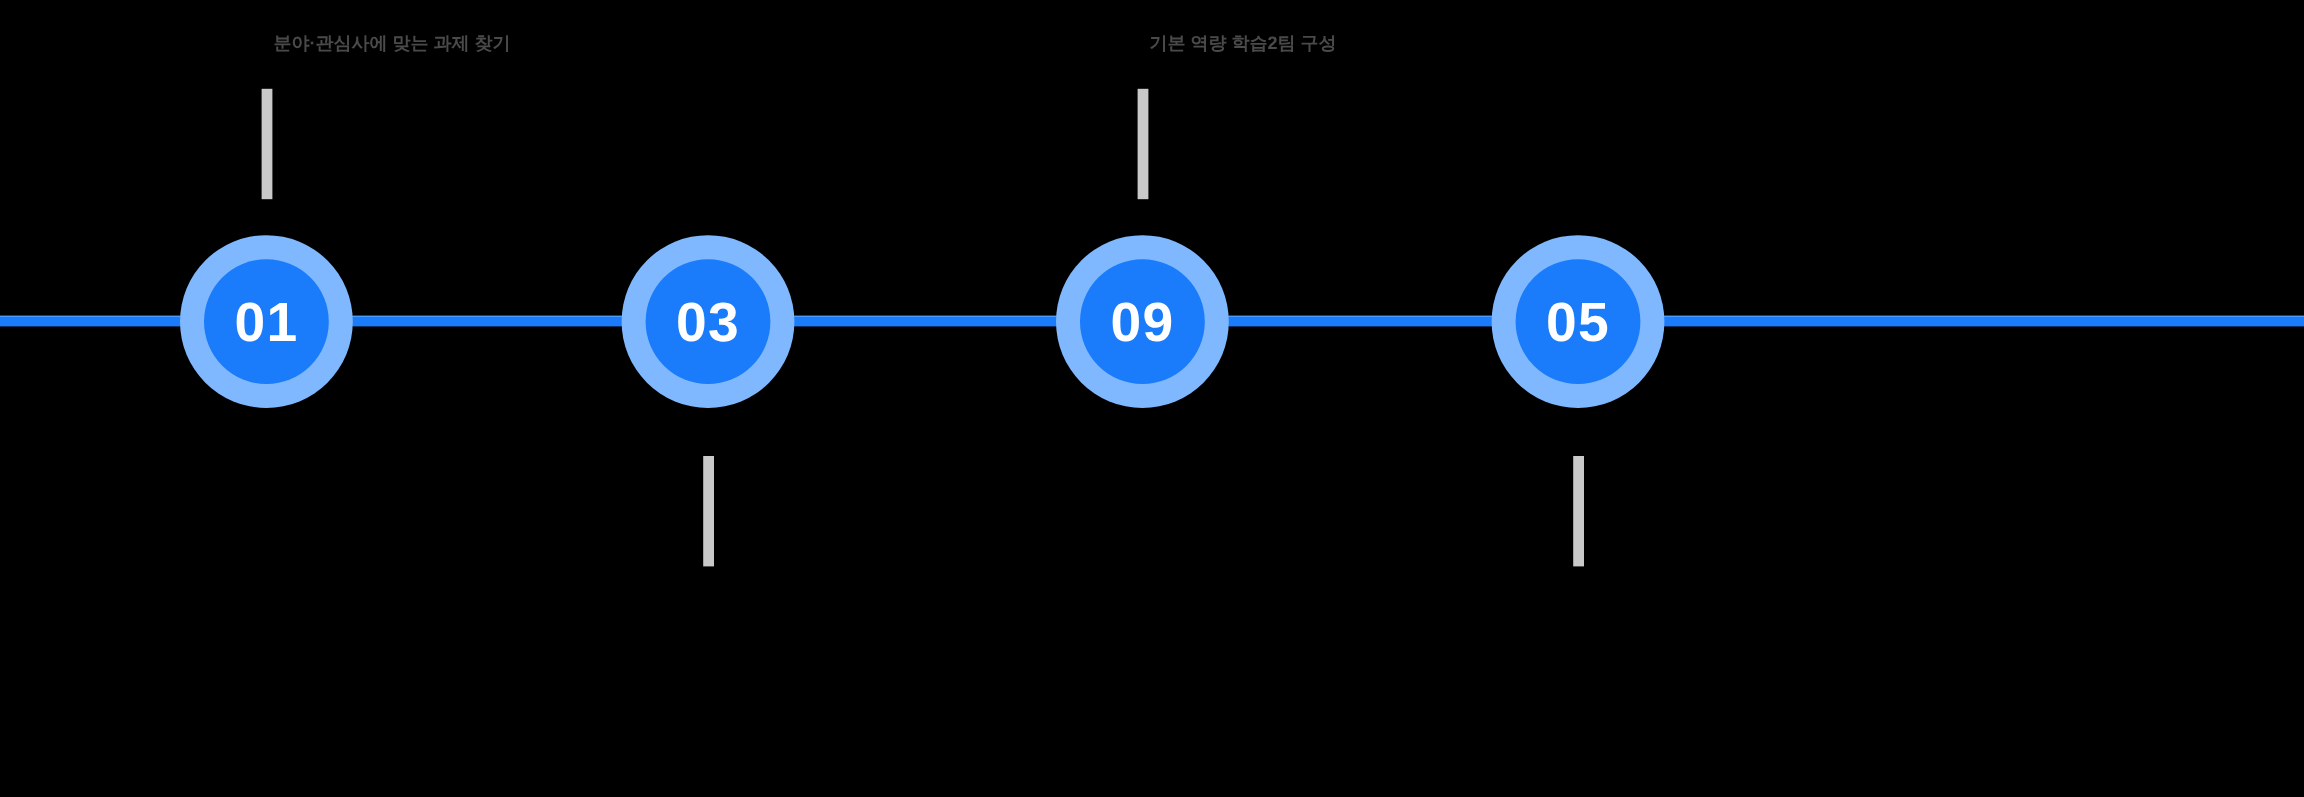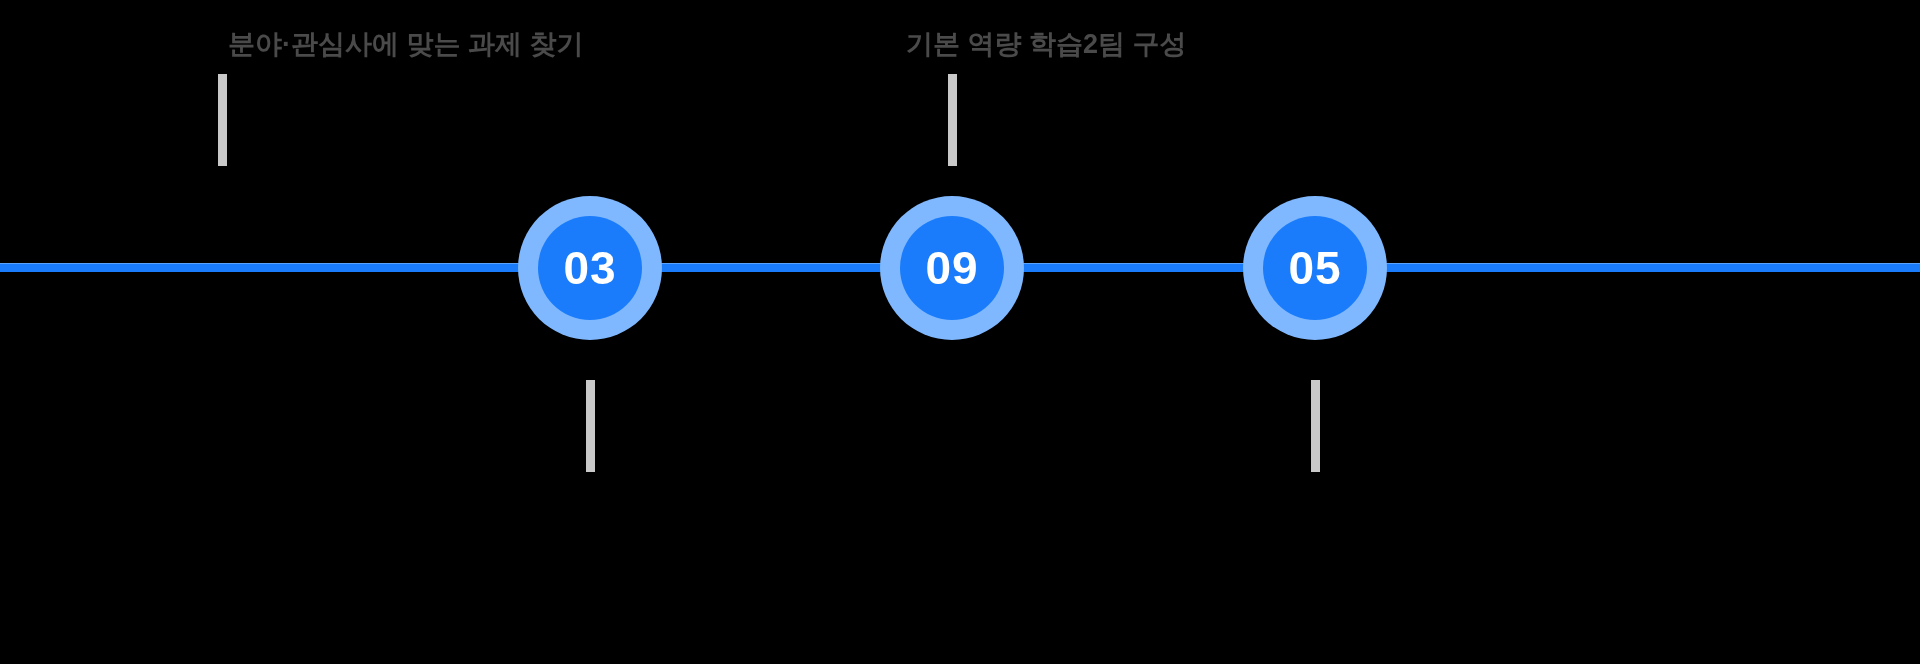--- a/index.html
+++ b/index.html
@@ -71,48 +71,53 @@
     width: 9px;
     background: #C9C9C9;
   }
   .stem-up   { height: 92px; top: 74px; }
   .stem-down { height: 92px; top: 380px; }
 
   
   .label {
     position: absolute;
     color: #4A4A4A;
-    font-size: 27px;
+    font-size: 15px;
     font-weight: bold;
     white-space: nowrap;
     line-height: 1.2;
   }
   .label-up   { top: 28px; }
   .label-down { top: 598px; }
 </style>
 </head>
 <body>
 
 <div id="stage">
 
   <div class="track-hi"></div>
   <div class="track"></div>
 
   <div class="stem stem-up" style="left:218px;"></div>
   <div class="label label-up" style="left:228px;">분야·관심사에 맞는 과제 찾기</div>
+  <div class="node" style="left:150px;">
+    <div class="node-inner">
+      <span class="node-num">01</span>
+    </div>
+  </div>
 
   <div class="stem stem-down" style="left:586px;"></div>
   <div class="node" style="left:518px;">
     <div class="node-inner">
       <span class="node-num">03</span>
     </div>
   </div>
 
   <div class="stem stem-up" style="left:948px;"></div>
-  <div class="label label-up" style="left:906px;">기본 역량 학습2팀 구성</div>
+  <div class="label label-up" style="left:958px;">기본 역량 학습2팀 구성</div>
   <div class="node" style="left:880px;">
     <div class="node-inner">
       <span class="node-num">09</span>
     </div>
   </div>
 
   <div class="stem stem-down" style="left:1311px;"></div>
   <div class="node" style="left:1243px;">
     <div class="node-inner">
       <span class="node-num">05</span>

